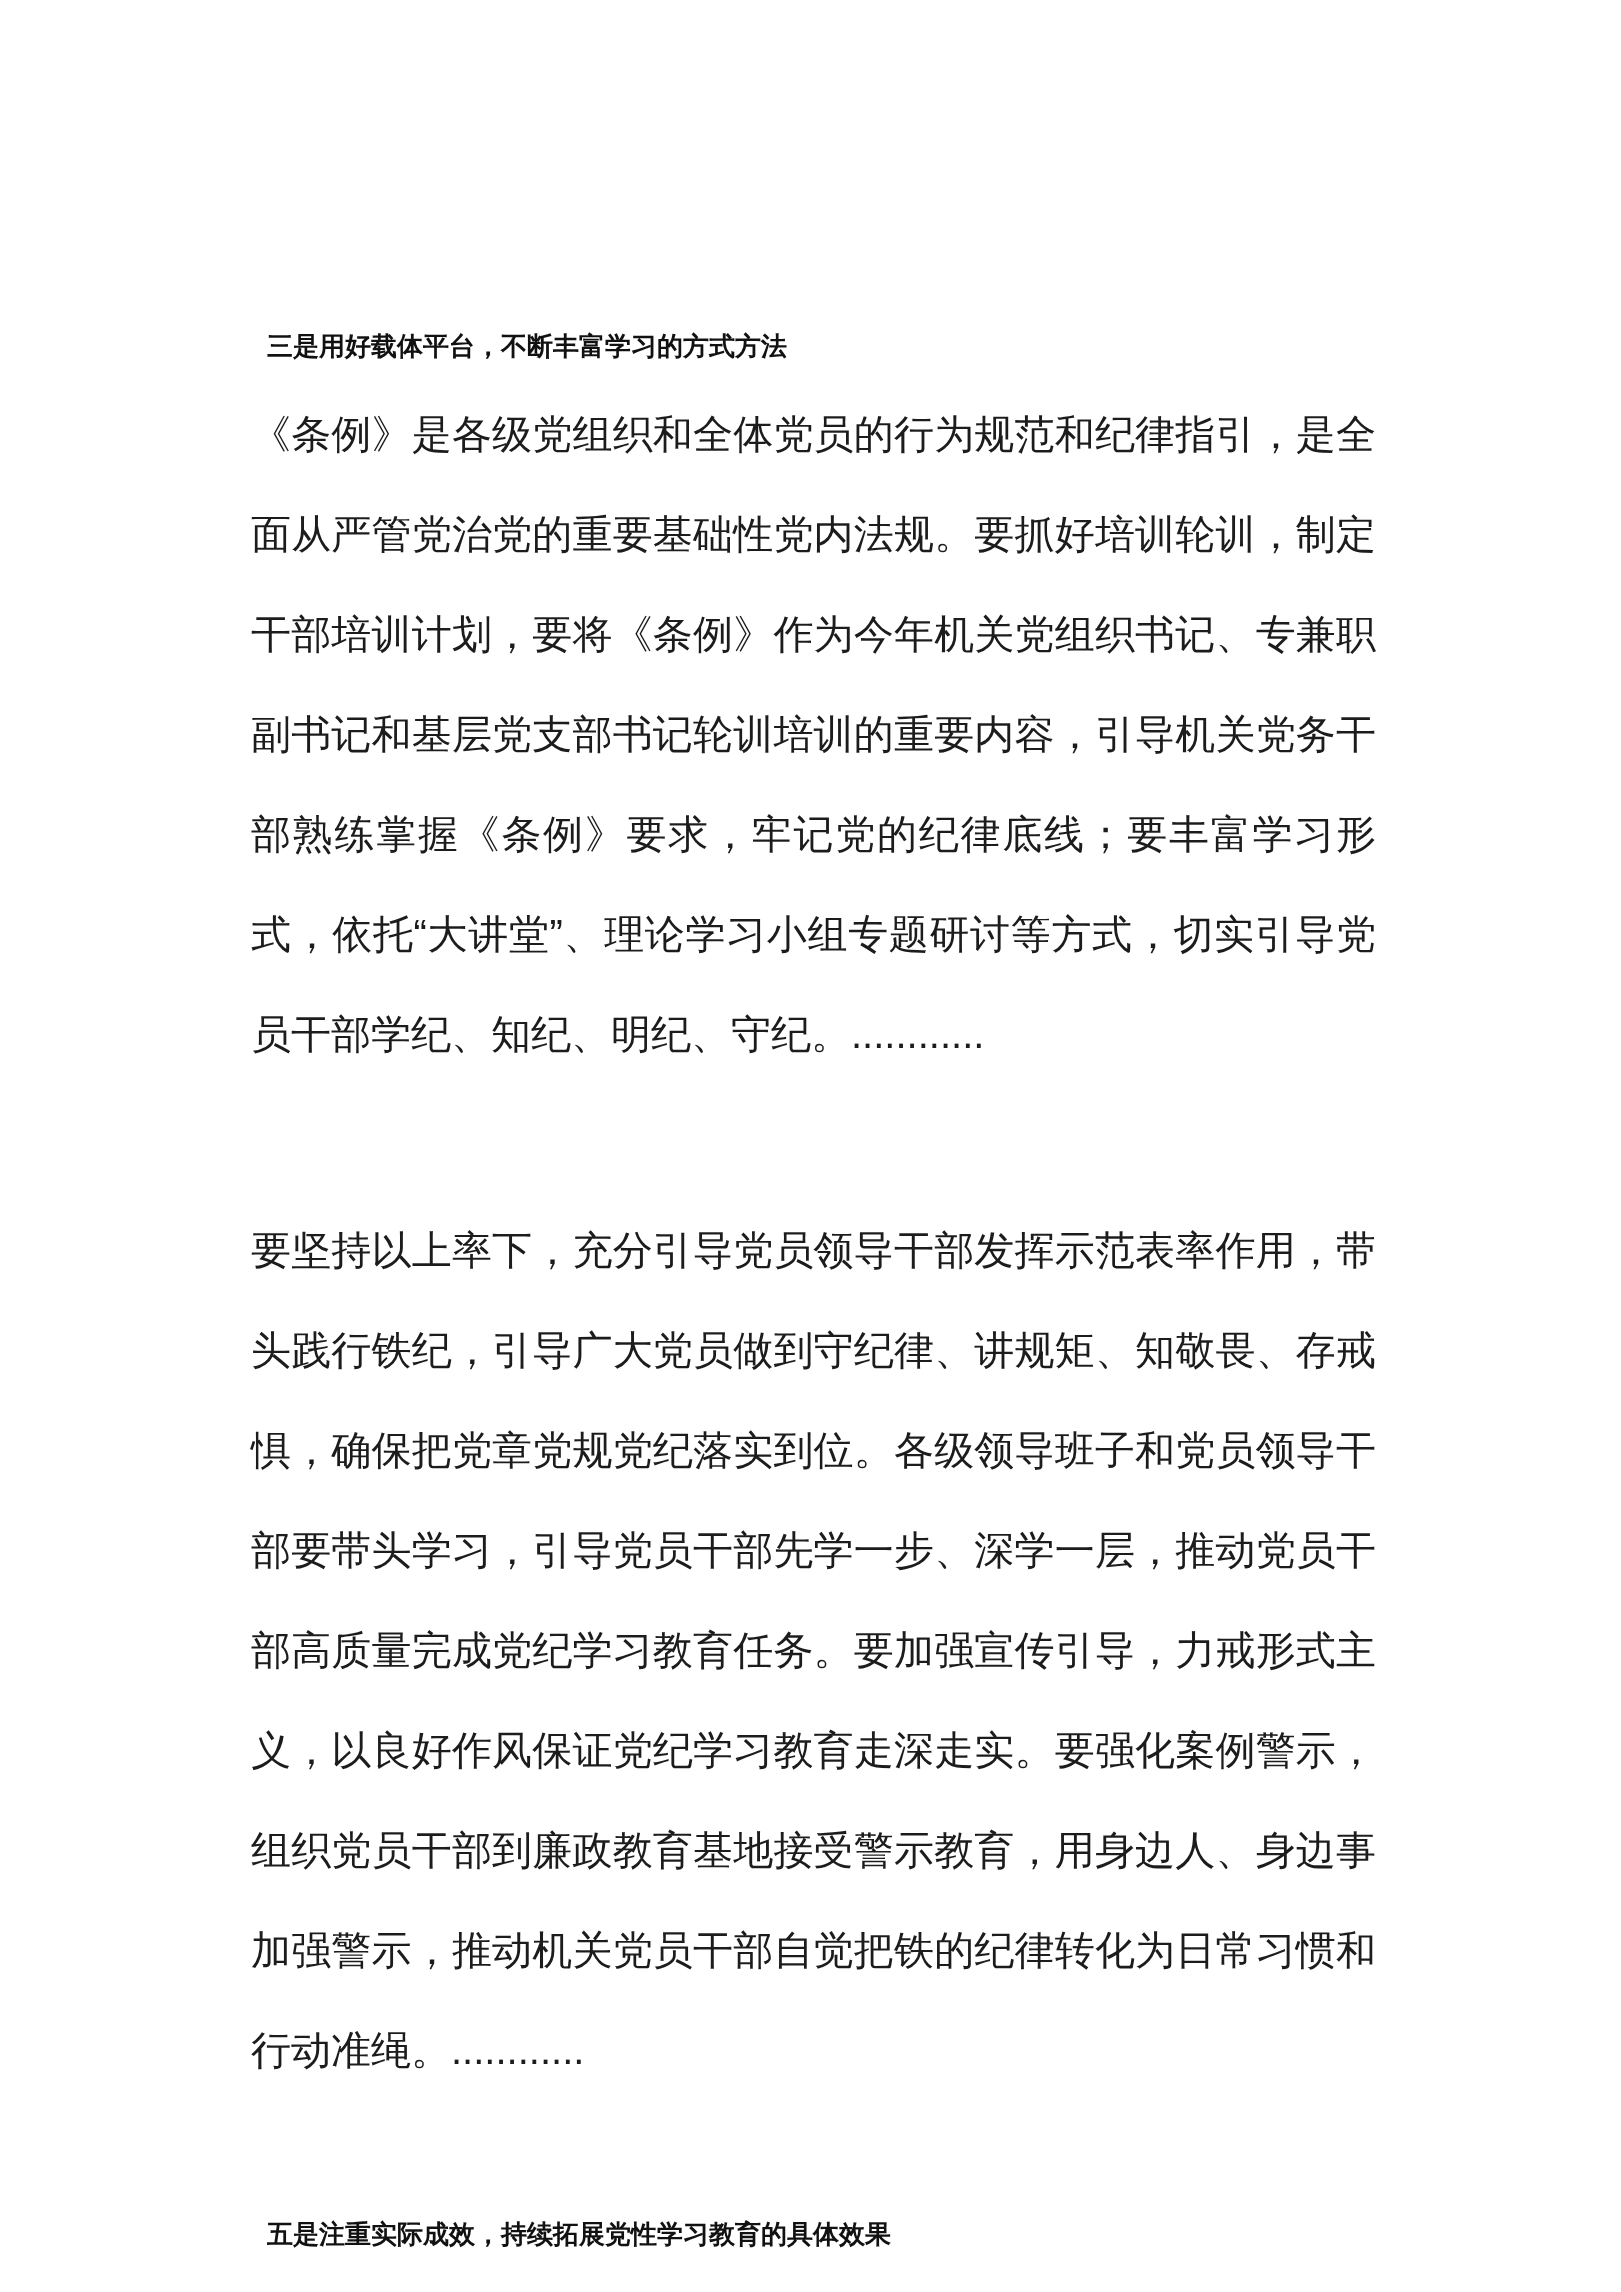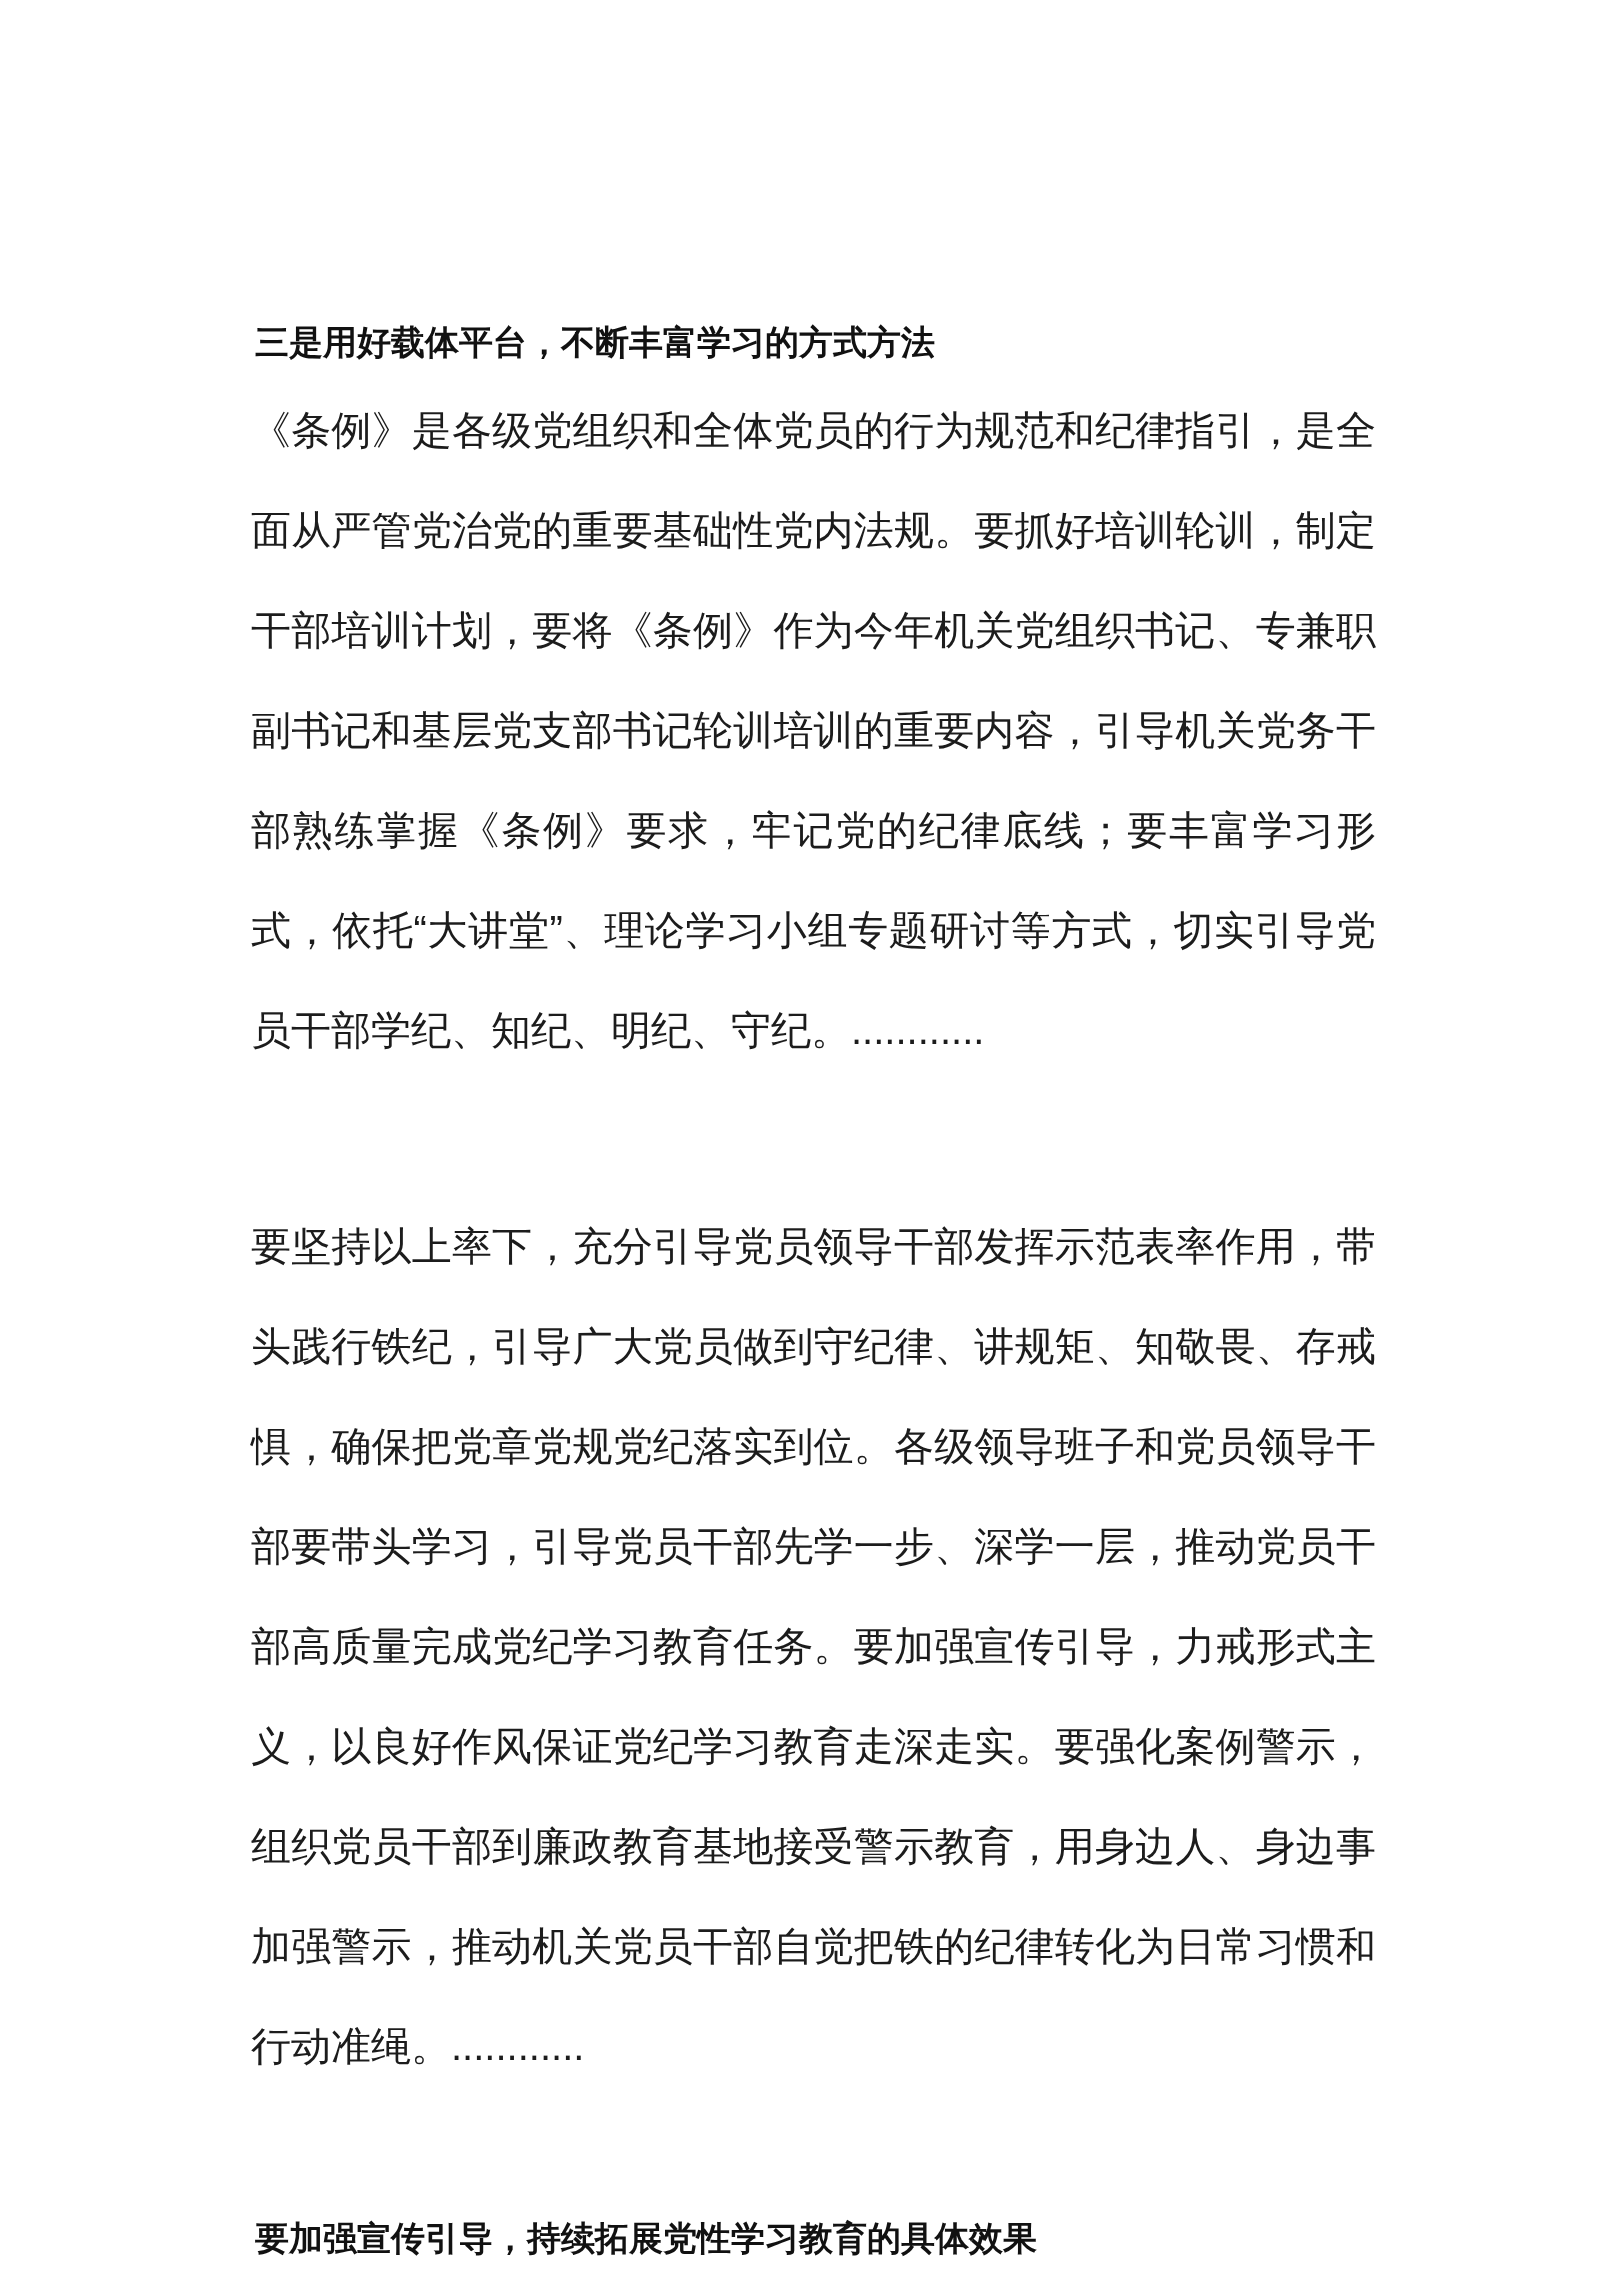--- a/index.html
+++ b/index.html
@@ -18,25 +18,26 @@
     color: #1c1c1c;
     overflow: hidden;
   }
   .doc-section {
     margin-top: 116px;
   }
   .doc-section.first {
     margin-top: 0;
   }
   .section-heading {
-    font-size: 34px;
+    font-size: 26px;
     font-weight: 700;
     line-height: 1.55;
-    margin: 4px;
+    margin: 16px;
     color: #111111;
+    font-family: Liberation Mono, monospace;
   }
   .section-body {
     font-size: 40px;
     font-weight: 400;
     line-height: 2.5;
     margin: 11.8px 0 0 0;
     text-align: justify;
     color: #1c1c1c;
   }
 </style>
@@ -48,17 +49,17 @@
   <section class="doc-section first">
     <h2 class="section-heading">三是用好载体平台，不断丰富学习的方式方法</h2>
     <p class="section-body">《条例》是各级党组织和全体党员的行为规范和纪律指引，是全面从严管党治党的重要基础性党内法规。要抓好培训轮训，制定干部培训计划，要将《条例》作为今年机关党组织书记、专兼职副书记和基层党支部书记轮训培训的重要内容，引导机关党务干部熟练掌握《条例》要求，牢记党的纪律底线；要丰富学习形式，依托“大讲堂”、理论学习小组专题研讨等方式，切实引导党员干部学纪、知纪、明纪、守纪。............</p>
   </section>
 
   <section class="doc-section">
     <p class="section-body">要坚持以上率下，充分引导党员领导干部发挥示范表率作用，带头践行铁纪，引导广大党员做到守纪律、讲规矩、知敬畏、存戒惧，确保把党章党规党纪落实到位。各级领导班子和党员领导干部要带头学习，引导党员干部先学一步、深学一层，推动党员干部高质量完成党纪学习教育任务。要加强宣传引导，力戒形式主义，以良好作风保证党纪学习教育走深走实。要强化案例警示，组织党员干部到廉政教育基地接受警示教育，用身边人、身边事加强警示，推动机关党员干部自觉把铁的纪律转化为日常习惯和行动准绳。............</p>
   </section>
 
   <section class="doc-section">
-    <h2 class="section-heading">要加强宣传引导，持续拓展党性学习教育的具体效果</h2>
+    <h2 class="section-heading">五是注重实际成效，持续拓展党性学习教育的具体效果</h2>
   </section>
 
 </div>
 
 
 </body></html>

